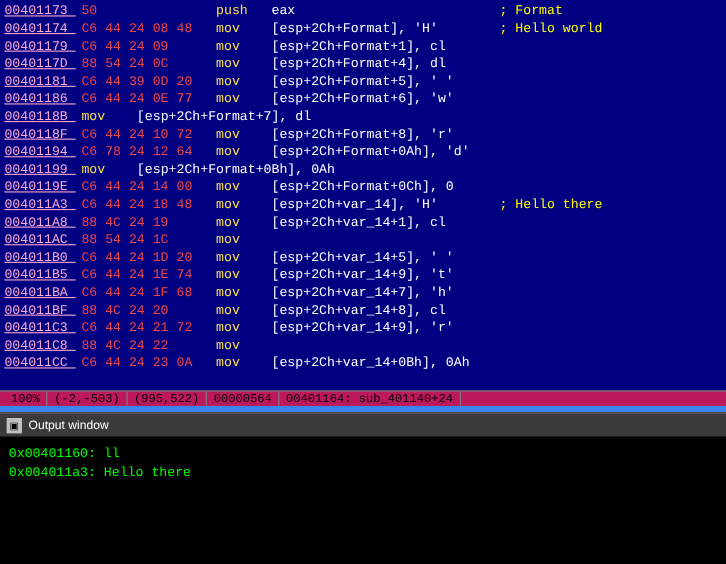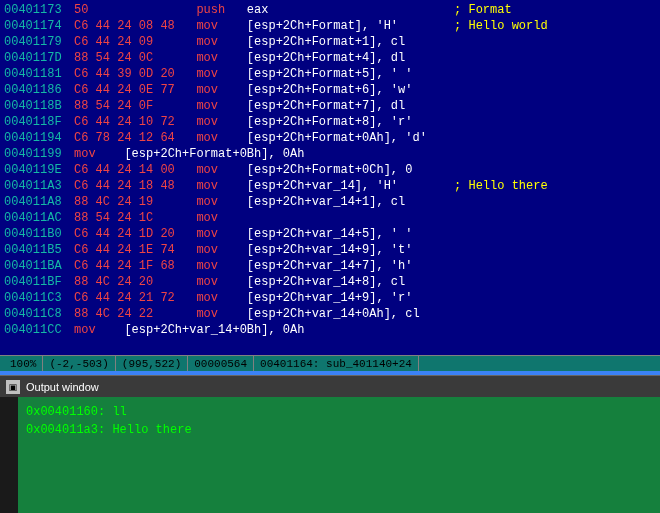--- a/index.html
+++ b/index.html
@@ -21,38 +21,38 @@
       padding: 2px 4px;
     }
 
     .disasm-line {
       display: flex;
       white-space: pre;
       line-height: 16px;
       font-size: 12px;
     }
 
-    .addr { color: #14b8a6; min-width: 70px; }
+    .addr { color: #f9a8d4; min-width: 70px; text-decoration: underline; }
     .bytes { color: #ef4444; min-width: 120px; }
-    .mnemonic { color: #ef4444; min-width: 50px; }
+    .mnemonic { color: #fde047; min-width: 50px; }
     .operands { color: #ffffff; min-width: 200px; }
     .comment { color: #ffff00; }
 
     #status-bar {
-      background: #0f766e;
+      background: #be185d;
       color: #000000;
       height: 20px;
       display: flex;
       align-items: center;
       padding: 0 4px;
       font-size: 11px;
       font-family: 'Courier New', Courier, monospace;
       gap: 0;
       border-top: 1px solid #808080;
-      border-bottom: 4px solid #3b82f6;
+      border-bottom: 6px solid #3b82f6;
     }
 
     .status-seg {
       padding: 0 6px;
       border-right: 1px solid #808080;
       height: 100%;
       display: flex;
       align-items: center;
     }
 
@@ -81,28 +81,27 @@
       background: #c0c0c0;
       margin-right: 6px;
       display: flex;
       align-items: center;
       justify-content: center;
       font-size: 9px;
       color: #000;
     }
 
     #output-content {
-      background: #15803d;
+      background: #000000;
       color: #00ff00;
       padding: 6px 8px;
       font-size: 12px;
       line-height: 18px;
       height: 116px;
       font-family: 'Courier New', Courier, monospace;
-      margin-left: 18px;
     }
 
     .output-line {
       display: block;
     }
 
     .output-blank {
       display: block;
       height: 18px;
     }
@@ -110,35 +109,35 @@
 </head>
 <body>
 
 <div id="disasm-pane">
 <div class="disasm-line"><span class="addr">00401173 </span><span class="bytes">50               </span><span class="mnemonic">push   </span><span class="operands">eax</span><span class="comment"> ; Format</span></div>
     <div class="disasm-line"><span class="addr">00401174 </span><span class="bytes">C6 44 24 08 48   </span><span class="mnemonic">mov    </span><span class="operands">[esp+2Ch+Format], 'H'</span><span class="comment"> ; Hello world</span></div>
     <div class="disasm-line"><span class="addr">00401179 </span><span class="bytes">C6 44 24 09      </span><span class="mnemonic">mov    </span><span class="operands">[esp+2Ch+Format+1], cl</span></div>
     <div class="disasm-line"><span class="addr">0040117D </span><span class="bytes">88 54 24 0C      </span><span class="mnemonic">mov    </span><span class="operands">[esp+2Ch+Format+4], dl</span></div>
     <div class="disasm-line"><span class="addr">00401181 </span><span class="bytes">C6 44 39 0D 20   </span><span class="mnemonic">mov    </span><span class="operands">[esp+2Ch+Format+5], ' '</span></div>
     <div class="disasm-line"><span class="addr">00401186 </span><span class="bytes">C6 44 24 0E 77   </span><span class="mnemonic">mov    </span><span class="operands">[esp+2Ch+Format+6], 'w'</span></div>
-    <div class="disasm-line"><span class="addr">0040118B </span><span class="bytes">88 54 24 0F      </span><span class="mnemonic">mov    </span><span class="operands">[esp+2Ch+Format+7], dl</span></div>
+    <div class="disasm-line"><span class="addr">0040118B </span><span class="mnemonic">mov    </span><span class="operands">[esp+2Ch+Format+7], dl</span></div>
     <div class="disasm-line"><span class="addr">0040118F </span><span class="bytes">C6 44 24 10 72   </span><span class="mnemonic">mov    </span><span class="operands">[esp+2Ch+Format+8], 'r'</span></div>
     <div class="disasm-line"><span class="addr">00401194 </span><span class="bytes">C6 78 24 12 64   </span><span class="mnemonic">mov    </span><span class="operands">[esp+2Ch+Format+0Ah], 'd'</span></div>
     <div class="disasm-line"><span class="addr">00401199 </span><span class="mnemonic">mov    </span><span class="operands">[esp+2Ch+Format+0Bh], 0Ah</span></div>
     <div class="disasm-line"><span class="addr">0040119E </span><span class="bytes">C6 44 24 14 00   </span><span class="mnemonic">mov    </span><span class="operands">[esp+2Ch+Format+0Ch], 0</span></div>
     <div class="disasm-line"><span class="addr">004011A3 </span><span class="bytes">C6 44 24 18 48   </span><span class="mnemonic">mov    </span><span class="operands">[esp+2Ch+var_14], 'H'</span><span class="comment"> ; Hello there</span></div>
     <div class="disasm-line"><span class="addr">004011A8 </span><span class="bytes">88 4C 24 19      </span><span class="mnemonic">mov    </span><span class="operands">[esp+2Ch+var_14+1], cl</span></div>
     <div class="disasm-line"><span class="addr">004011AC </span><span class="bytes">88 54 24 1C      </span><span class="mnemonic">mov    </span></div>
     <div class="disasm-line"><span class="addr">004011B0 </span><span class="bytes">C6 44 24 1D 20   </span><span class="mnemonic">mov    </span><span class="operands">[esp+2Ch+var_14+5], ' '</span></div>
     <div class="disasm-line"><span class="addr">004011B5 </span><span class="bytes">C6 44 24 1E 74   </span><span class="mnemonic">mov    </span><span class="operands">[esp+2Ch+var_14+9], 't'</span></div>
     <div class="disasm-line"><span class="addr">004011BA </span><span class="bytes">C6 44 24 1F 68   </span><span class="mnemonic">mov    </span><span class="operands">[esp+2Ch+var_14+7], 'h'</span></div>
     <div class="disasm-line"><span class="addr">004011BF </span><span class="bytes">88 4C 24 20      </span><span class="mnemonic">mov    </span><span class="operands">[esp+2Ch+var_14+8], cl</span></div>
     <div class="disasm-line"><span class="addr">004011C3 </span><span class="bytes">C6 44 24 21 72   </span><span class="mnemonic">mov    </span><span class="operands">[esp+2Ch+var_14+9], 'r'</span></div>
-    <div class="disasm-line"><span class="addr">004011C8 </span><span class="bytes">88 4C 24 22      </span><span class="mnemonic">mov    </span><span class="operands">[esp+2Ch+var_14+0Ah], cl</span></div>
-    <div class="disasm-line"><span class="addr">004011CC </span><span class="mnemonic">mov    </span><span class="operands">[esp+2Ch+var_14+0Bh], 0Ah</span></div>
+    <div class="disasm-line"><span class="addr">004011C8 </span><span class="bytes">88 4C 24 22      </span><span class="mnemonic">mov    </span></div>
+    <div class="disasm-line"><span class="addr">004011CC </span><span class="bytes">C6 44 24 23 0A   </span><span class="mnemonic">mov    </span><span class="operands">[esp+2Ch+var_14+0Bh], 0Ah</span></div>
   </div>
 
 <div id="status-bar">
   <div class="status-seg">100%</div>
   <div class="status-seg">(-2,-503)</div>
   <div class="status-seg">(995,522)</div>
   <div class="status-seg">00000564</div>
   <div class="status-seg">00401164: sub_401140+24</div>
 </div>
 

